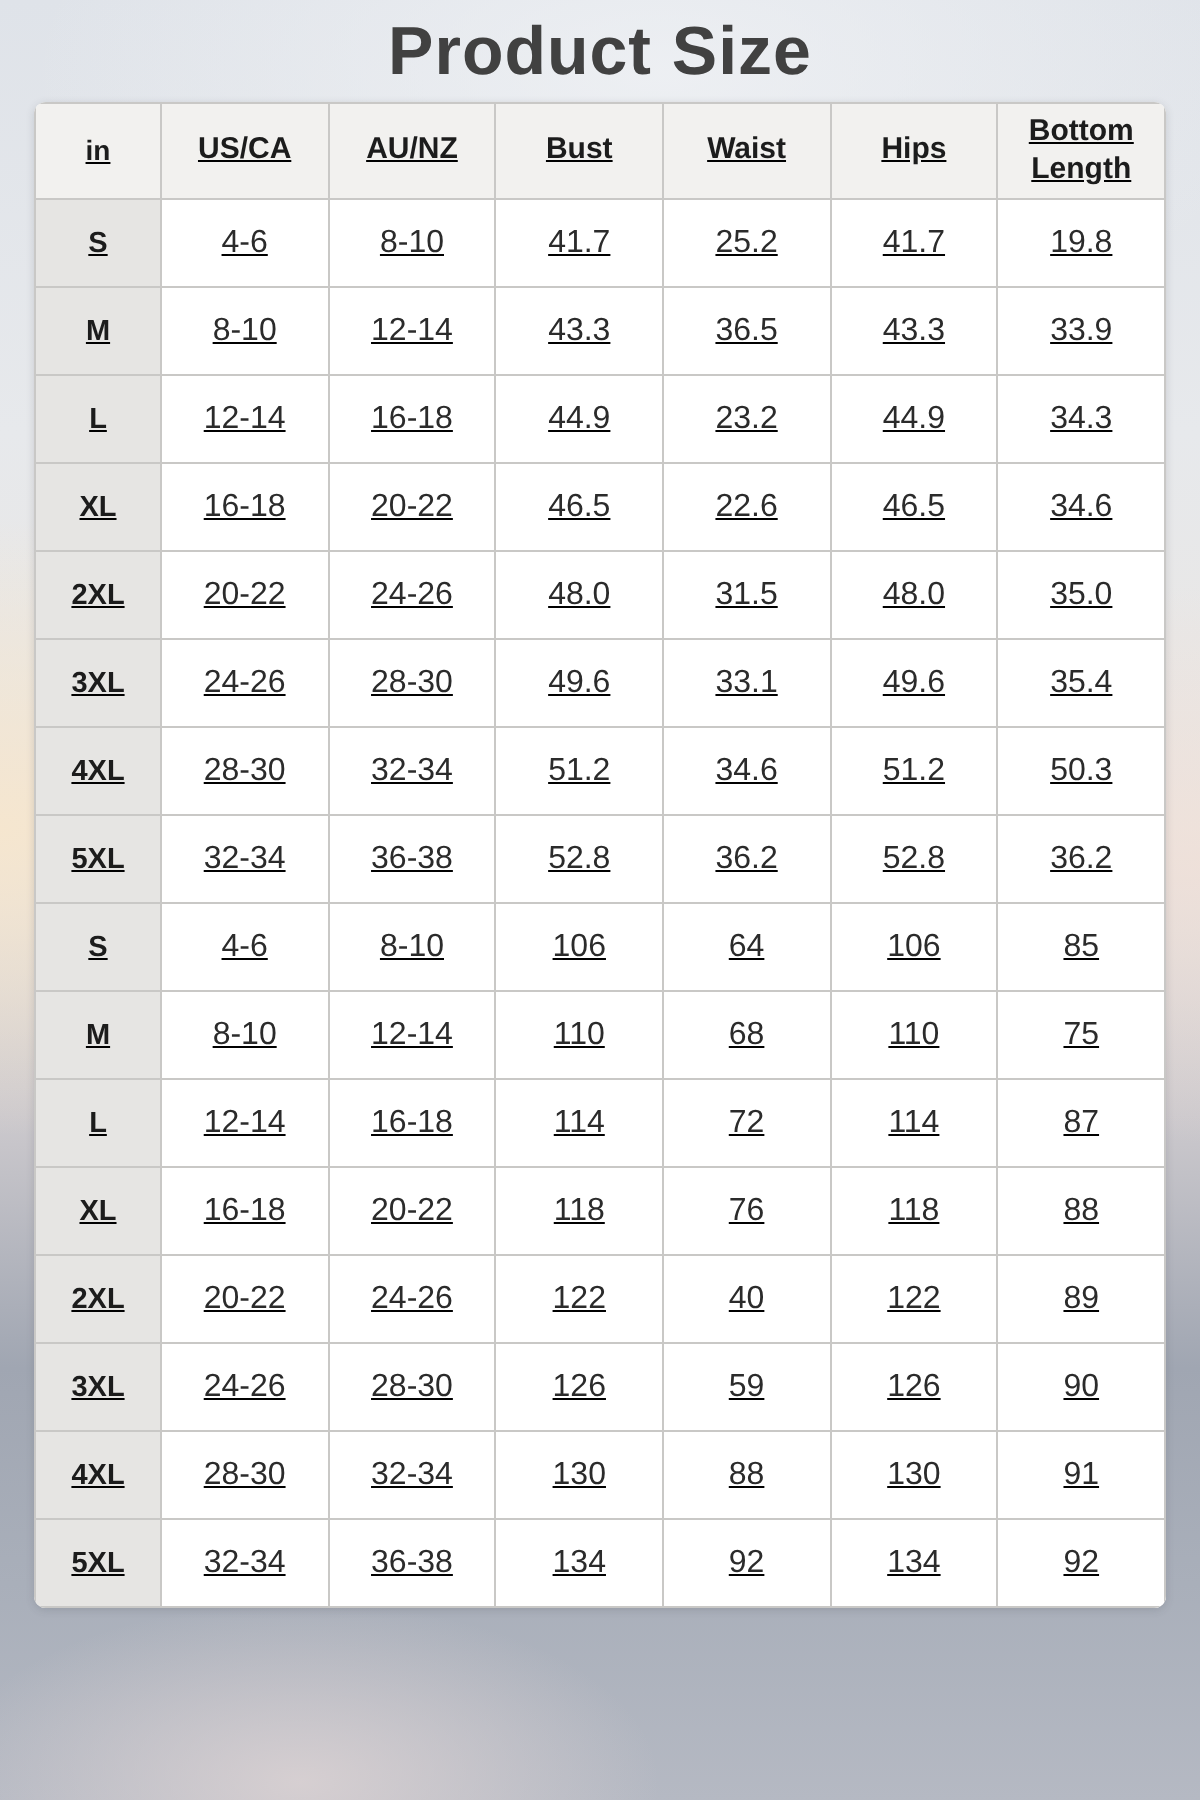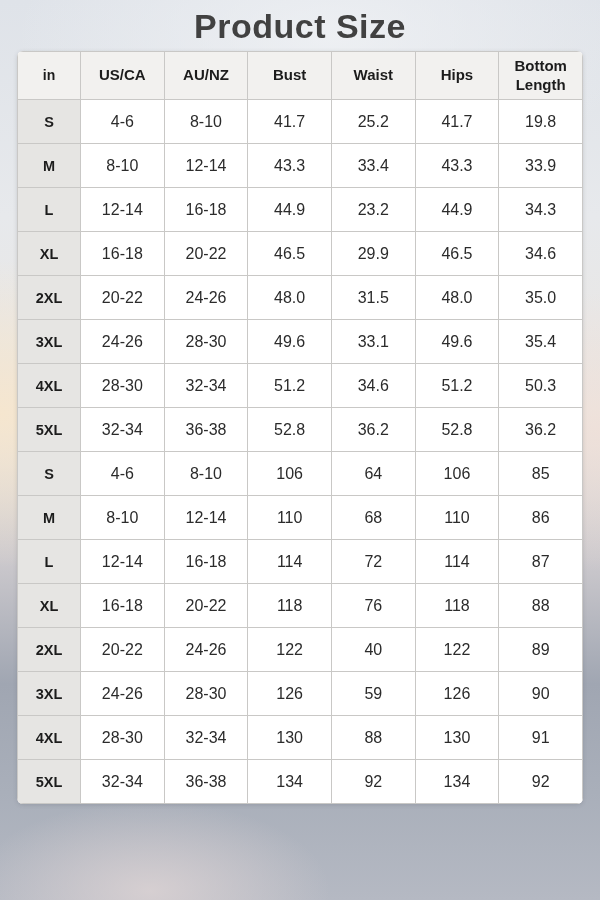--- a/index.html
+++ b/index.html
@@ -30,20 +30,21 @@
   }
   .title-line { display: block; }
 
   .table-wrap {
     width: 566px;
     margin: 0 auto;
     border-radius: 6px;
     overflow: hidden;
     background: #ffffff;
     box-shadow: 0 1px 4px rgba(60,65,80,0.18);
+    text-decoration: underline;
   }
 
   table {
     width: 566px;
     border-collapse: collapse;
     table-layout: fixed;
   }
   col.size-col { width: 63px; }
 
   th, td {
@@ -117,39 +118,39 @@
             <td class="data-cell">41.7</td>
             <td class="data-cell">25.2</td>
             <td class="data-cell">41.7</td>
             <td class="data-cell">19.8</td>
           </tr>
           <tr class="size-row">
             <th class="label-cell">M</th>
             <td class="data-cell">8-10</td>
             <td class="data-cell">12-14</td>
             <td class="data-cell">43.3</td>
-            <td class="data-cell">33.4</td>
+            <td class="data-cell">36.5</td>
             <td class="data-cell">43.3</td>
             <td class="data-cell">33.9</td>
           </tr>
           <tr class="size-row">
             <th class="label-cell">L</th>
             <td class="data-cell">12-14</td>
             <td class="data-cell">16-18</td>
             <td class="data-cell">44.9</td>
             <td class="data-cell">23.2</td>
             <td class="data-cell">44.9</td>
             <td class="data-cell">34.3</td>
           </tr>
           <tr class="size-row">
             <th class="label-cell">XL</th>
             <td class="data-cell">16-18</td>
             <td class="data-cell">20-22</td>
             <td class="data-cell">46.5</td>
-            <td class="data-cell">29.9</td>
+            <td class="data-cell">22.6</td>
             <td class="data-cell">46.5</td>
             <td class="data-cell">34.6</td>
           </tr>
           <tr class="size-row">
             <th class="label-cell">2XL</th>
             <td class="data-cell">20-22</td>
             <td class="data-cell">24-26</td>
             <td class="data-cell">48.0</td>
             <td class="data-cell">31.5</td>
             <td class="data-cell">48.0</td>
@@ -191,21 +192,21 @@
             <td class="data-cell">106</td>
             <td class="data-cell">85</td>
           </tr>
           <tr class="size-row">
             <th class="label-cell">M</th>
             <td class="data-cell">8-10</td>
             <td class="data-cell">12-14</td>
             <td class="data-cell">110</td>
             <td class="data-cell">68</td>
             <td class="data-cell">110</td>
-            <td class="data-cell">86</td>
+            <td class="data-cell">75</td>
           </tr>
           <tr class="size-row">
             <th class="label-cell">L</th>
             <td class="data-cell">12-14</td>
             <td class="data-cell">16-18</td>
             <td class="data-cell">114</td>
             <td class="data-cell">72</td>
             <td class="data-cell">114</td>
             <td class="data-cell">87</td>
           </tr>

